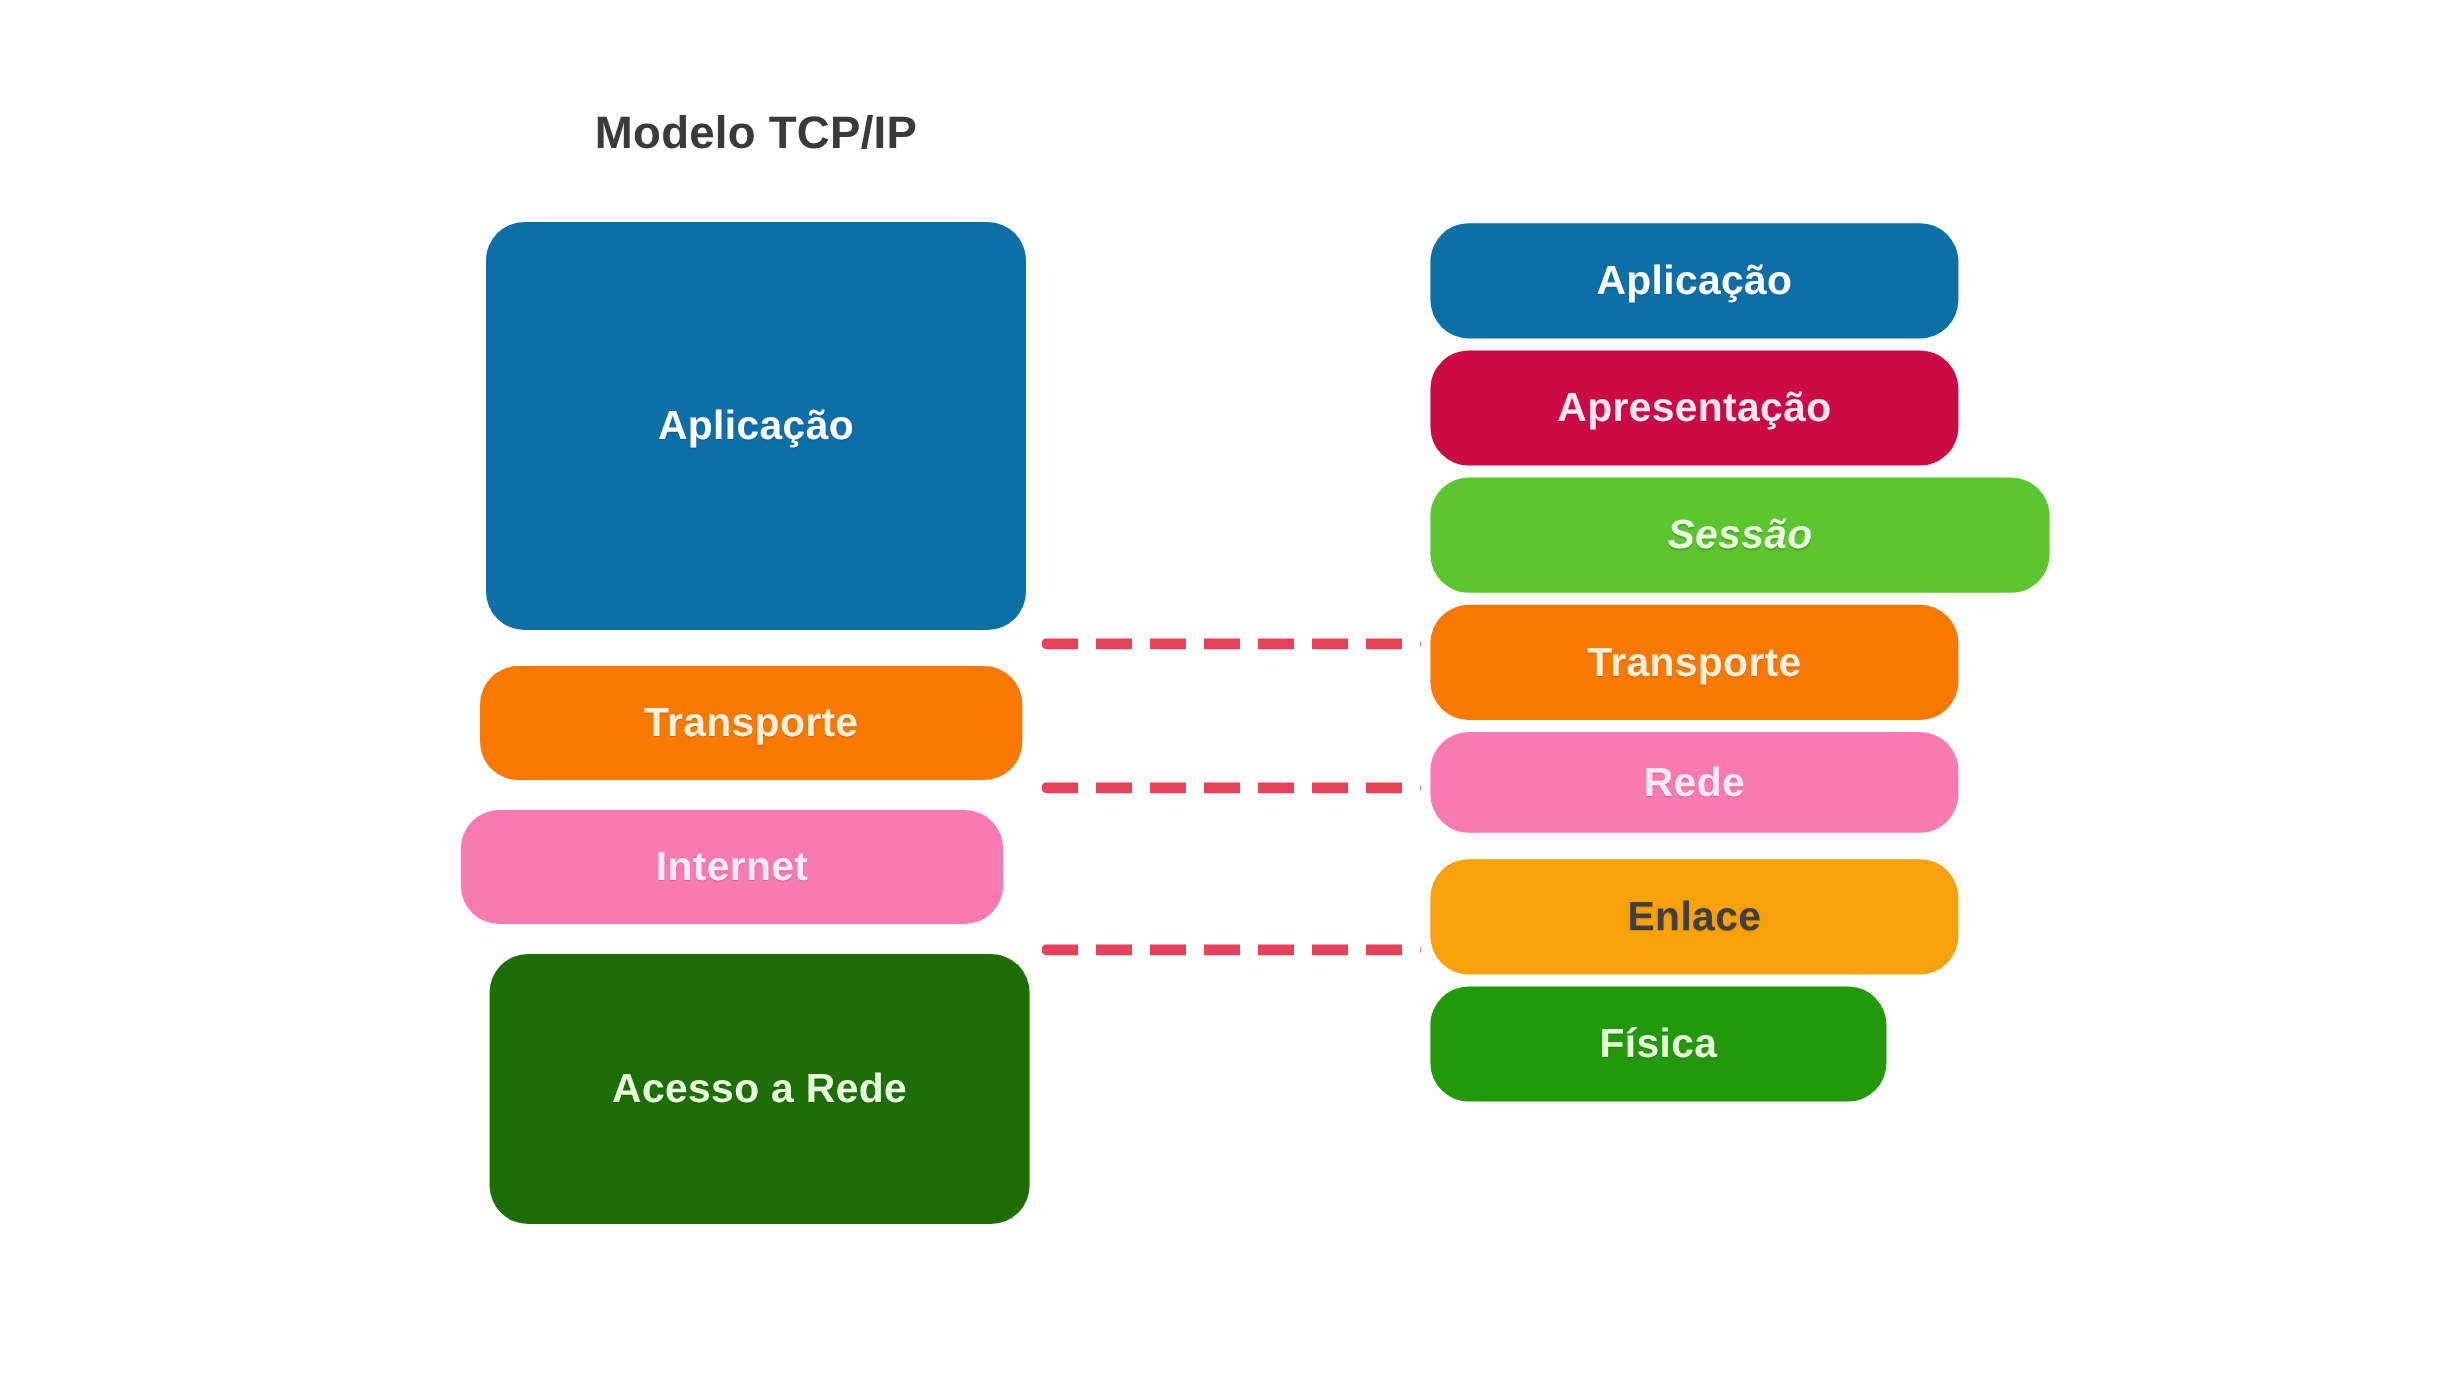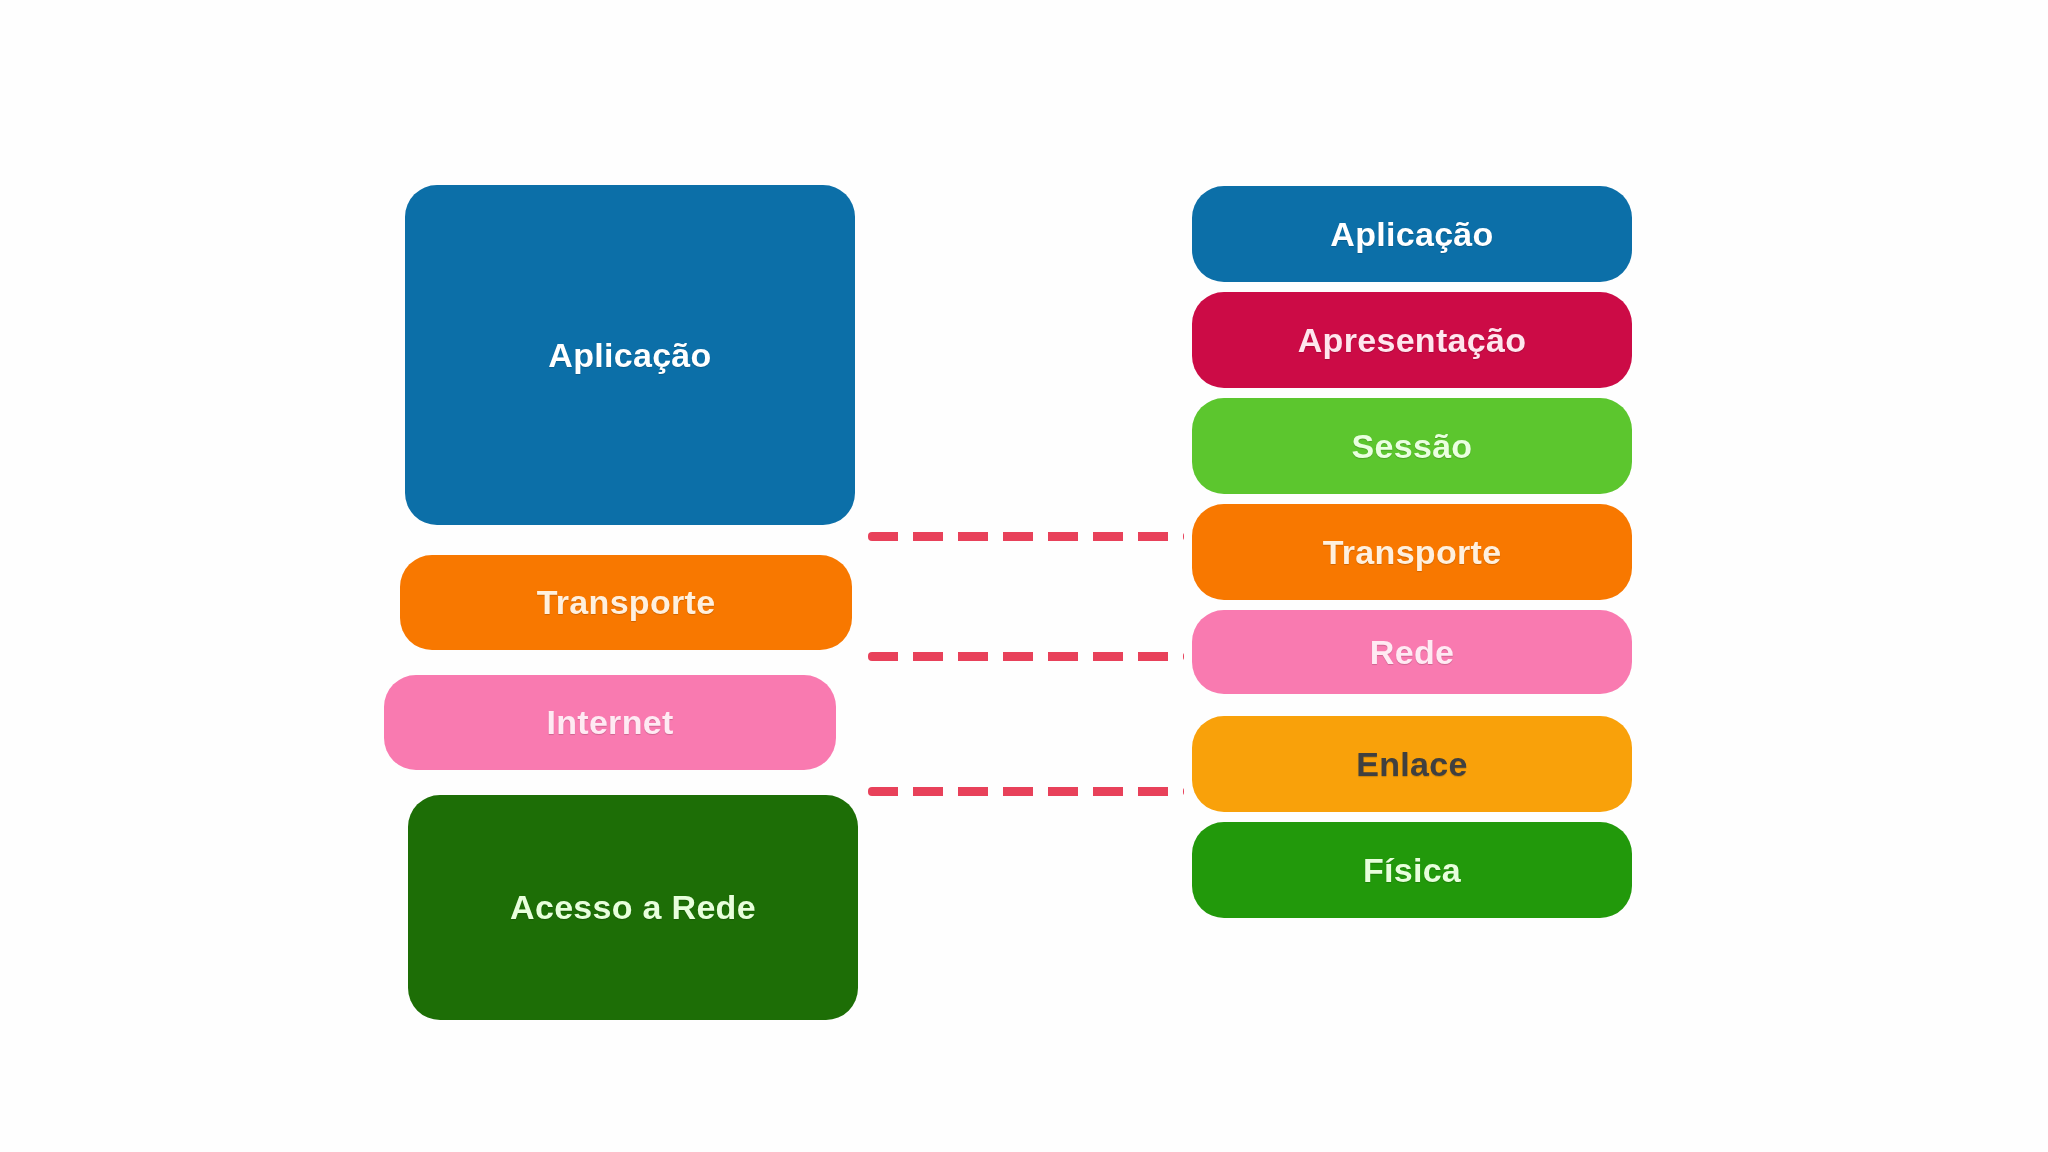--- a/index.html
+++ b/index.html
@@ -78,20 +78,21 @@
       rgba(0,0,0,0) 45px
     );
     border-radius: 4px;
   }
 </style>
 </head>
 <body>
 
 <div id="canvas">
 
+  <div class="col-title" id="title-tcpip">Modelo TCP/IP</div>
 
 
   <div id="tcp-col">
       <div class="layer-box" style="left: 405px; top: 185px; width: 450px; height: 340px; background: rgb(12, 111, 168);">
         <span style="color: rgb(255, 255, 255);">Aplicação</span>
       </div>
       <div class="layer-box" style="left: 400px; top: 555px; width: 452px; height: 95px; background: rgb(248, 120, 0);">
         <span style="color: rgb(255, 240, 222);">Transporte</span>
       </div>
       <div class="layer-box" style="left: 384px; top: 675px; width: 452px; height: 95px; background: rgb(249, 122, 176);">
@@ -102,33 +103,33 @@
       </div>
     </div>
 
   <div id="osi-col">
       <div class="layer-box" style="left: 1192px; top: 186px; width: 440px; height: 96px; background: rgb(12, 111, 168);">
         <span style="color: rgb(255, 255, 255);">Aplicação</span>
       </div>
       <div class="layer-box" style="left: 1192px; top: 292px; width: 440px; height: 96px; background: rgb(204, 11, 70);">
         <span style="color: rgb(255, 230, 238);">Apresentação</span>
       </div>
-      <div class="layer-box" style="left: 1192px; top: 398px; width: 440px; height: 96px; background: rgb(92, 198, 46);">
+      <div class="layer-box" style="left: 1192px; top: 398px; width: 516px; height: 96px; background: rgb(92, 198, 46); font-style: italic;">
         <span style="color: rgb(234, 255, 224);">Sessão</span>
       </div>
       <div class="layer-box" style="left: 1192px; top: 504px; width: 440px; height: 96px; background: rgb(248, 120, 0);">
         <span style="color: rgb(255, 240, 222);">Transporte</span>
       </div>
       <div class="layer-box" style="left: 1192px; top: 610px; width: 440px; height: 84px; background: rgb(249, 122, 176);">
         <span style="color: rgb(255, 234, 243);">Rede</span>
       </div>
       <div class="layer-box" style="left: 1192px; top: 716px; width: 440px; height: 96px; background: rgb(249, 161, 10);">
         <span style="color: #404040;">Enlace</span>
       </div>
-      <div class="layer-box" style="left: 1192px; top: 822px; width: 440px; height: 96px; background: rgb(34, 153, 11);">
+      <div class="layer-box" style="left: 1192px; top: 822px; width: 380px; height: 96px; background: rgb(34, 153, 11);">
         <span style="color: rgb(232, 255, 220);">Física</span>
       </div>
     </div>
 
   <div id="connector-group">
       <div class="dash-line" style="top: 532px; --dash-color: #e8415a;"></div>
       <div class="dash-line" style="top: 652px; --dash-color: #e8415a;"></div>
       <div class="dash-line" style="top: 787px; --dash-color: #e8415a;"></div>
     </div>
 

